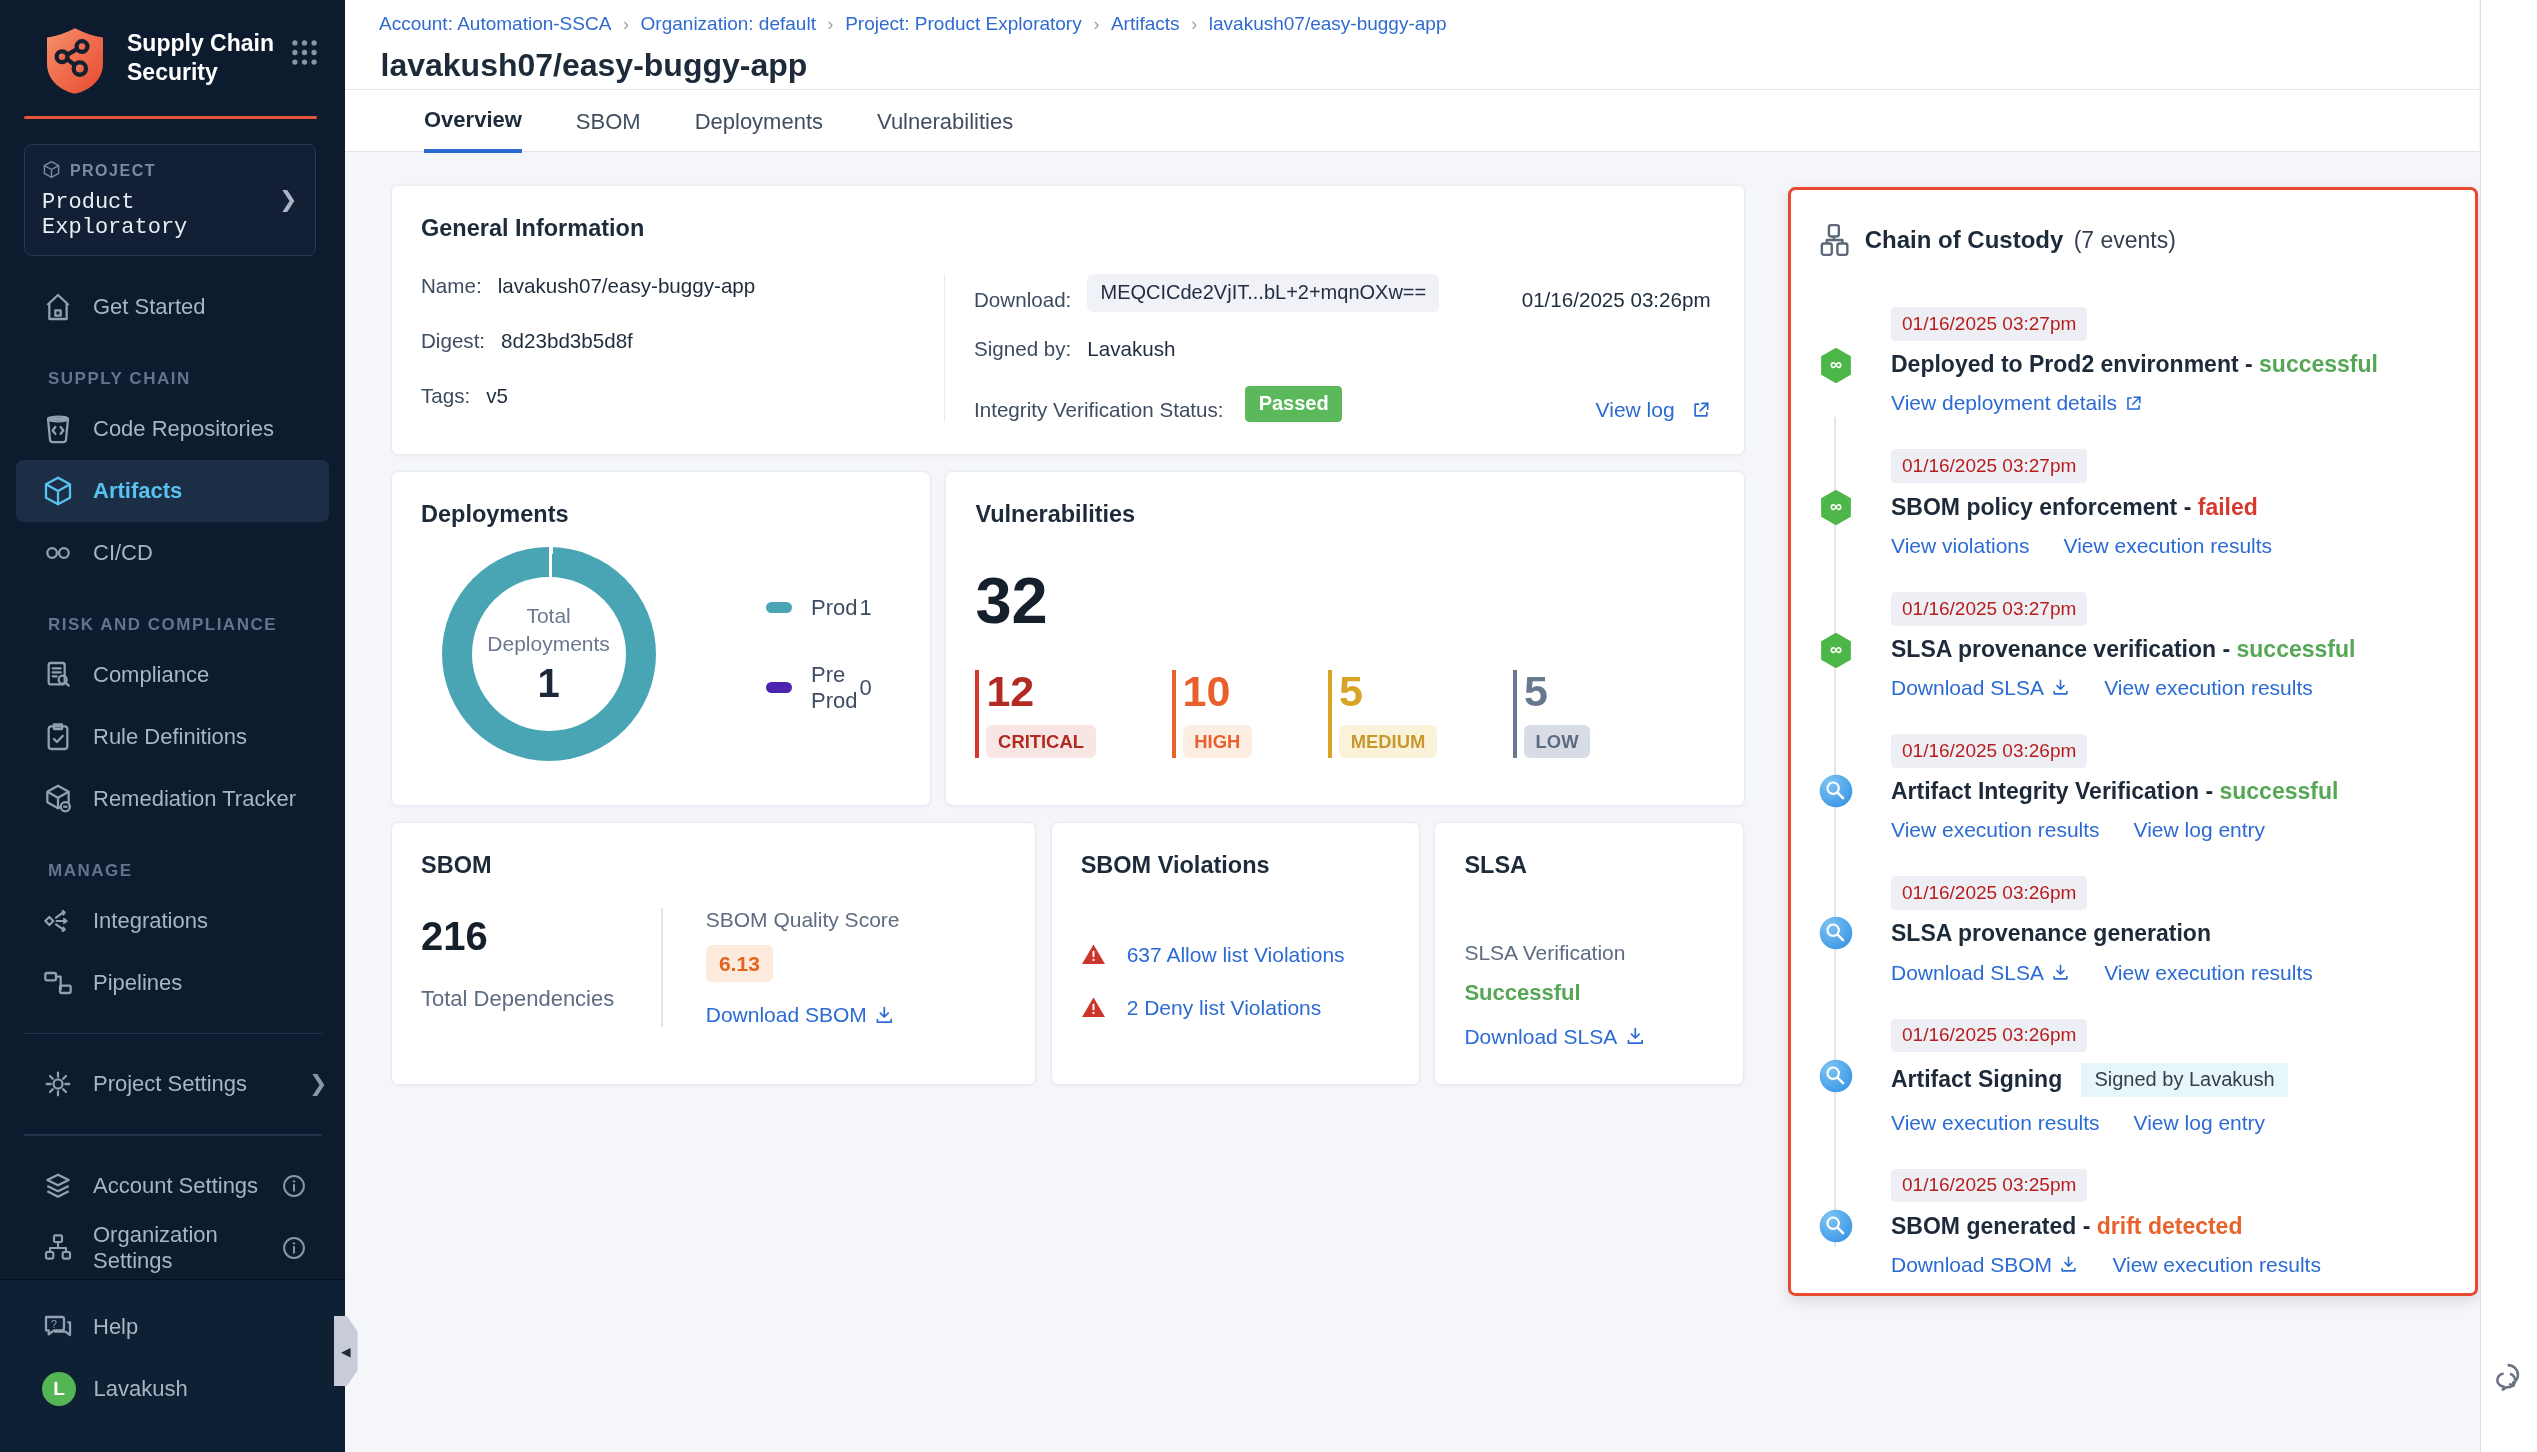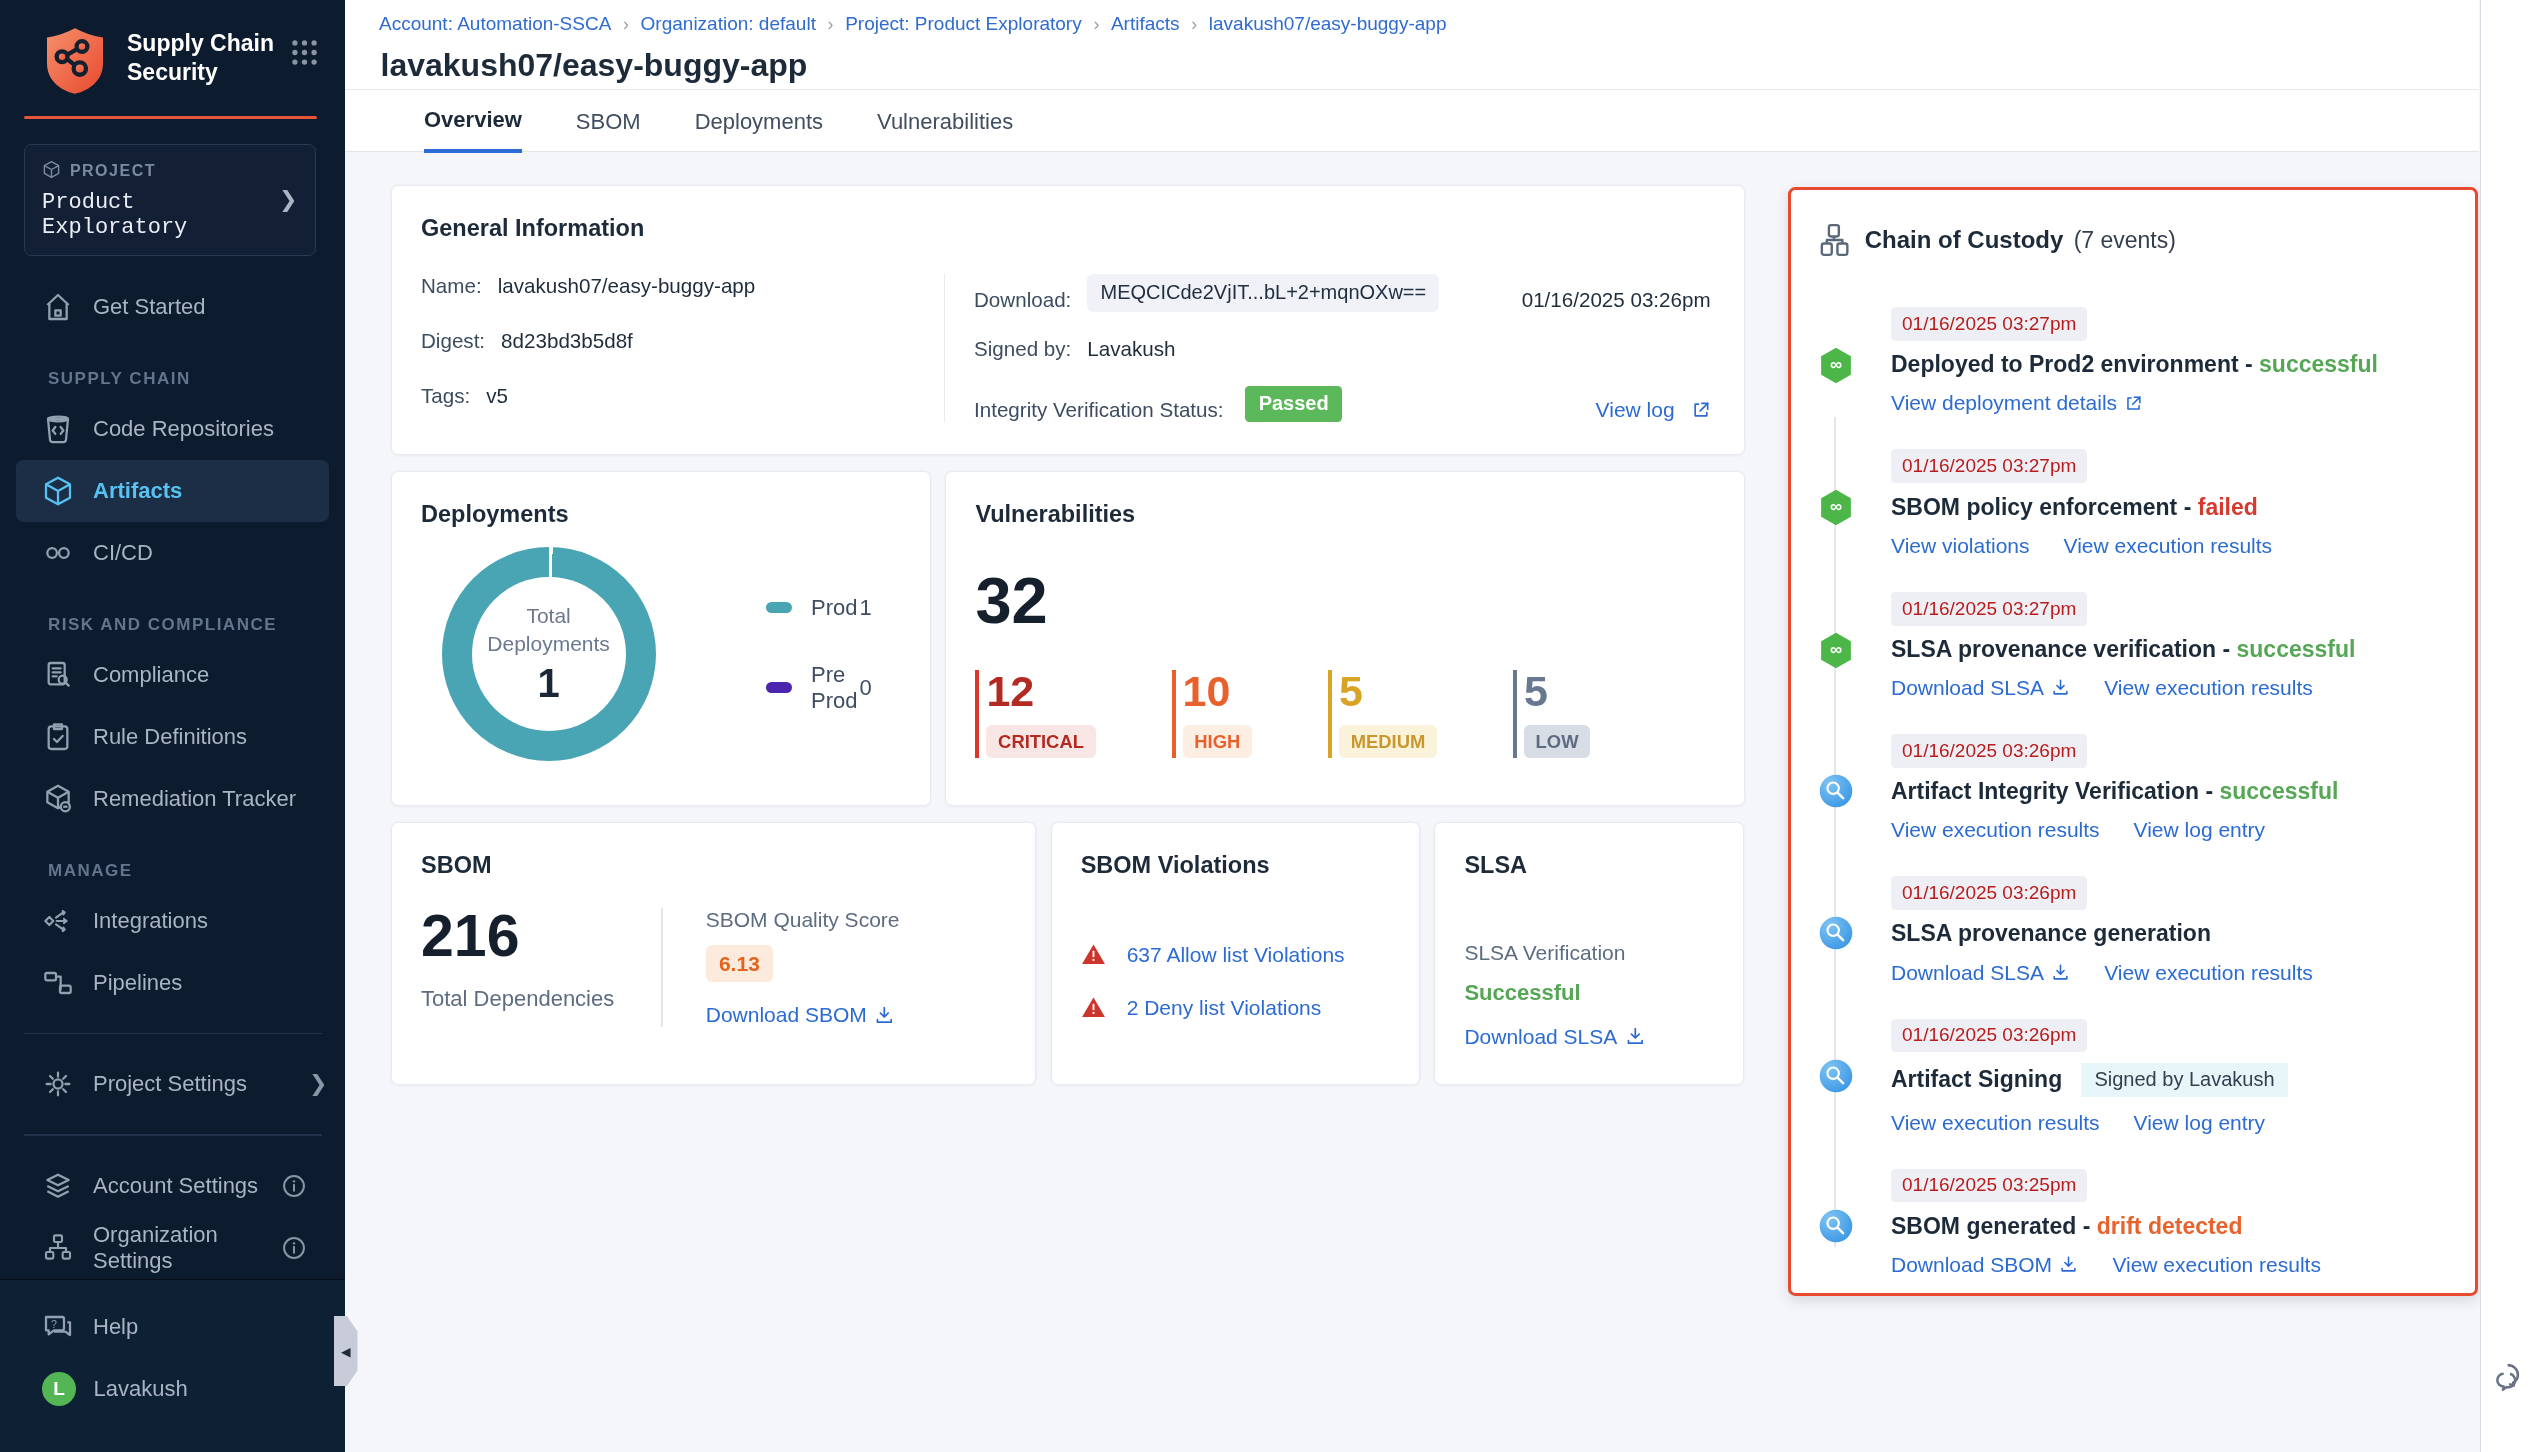--- a/index.html
+++ b/index.html
@@ -90,21 +90,21 @@
   .vnum{font-size:43px;font-weight:700;line-height:43px;}
   .vbadge{display:inline-block;margin-top:11.7px;font-size:18.4px;font-weight:700;padding:5.9px 11.7px;border-radius:5.9px;}
   .crit{border-color:#D8382C;} .crit .vnum{color:#B22A21;} .crit .vbadge{background:#F7E6E4;color:#B22A21;}
   .high{border-color:#E8602C;} .high .vnum{color:#E8602C;} .high .vbadge{background:#FCEEE3;color:#E8602C;}
   .med{border-color:#D9A325;}  .med .vnum{color:#D9A325;}  .med .vbadge{background:#FAF3DA;color:#C8982E;}
   .low{border-color:#68788F;}  .low .vnum{color:#68788F;}  .low .vbadge{background:#D8DCE5;color:#5D6B82;}
 
   
   .sbom{width:645px;height:263px;}
   .sb-body{display:flex;margin-top:29px;}
-  .sb-num{font-size:59px;font-weight:700;color:#16202C;line-height:56px;}
+  .sb-num{font-size:40px;font-weight:700;color:#16202C;line-height:56px;}
   .sb-sub{font-size:22px;color:#5E6C82;margin-top:22px;}
   .sb-div{width:1.5px;background:#E2E5EC;margin:0 43px 0 47px;}
   .score-label{font-size:21px;color:#5E6C82;}
   .score-badge{display:inline-block;margin-top:13.2px;background:#FCEBDC;color:#E2641F;font-size:21px;font-weight:700;padding:6.6px 13.2px;border-radius:5.9px;}
   .sb-dl{margin-top:20.6px;}
 
   .viol{width:369px;height:263px;}
   .vl-row{display:flex;align-items:center;gap:21px;margin-top:28px;}
   .vl-row.first{margin-top:63px;}
 

